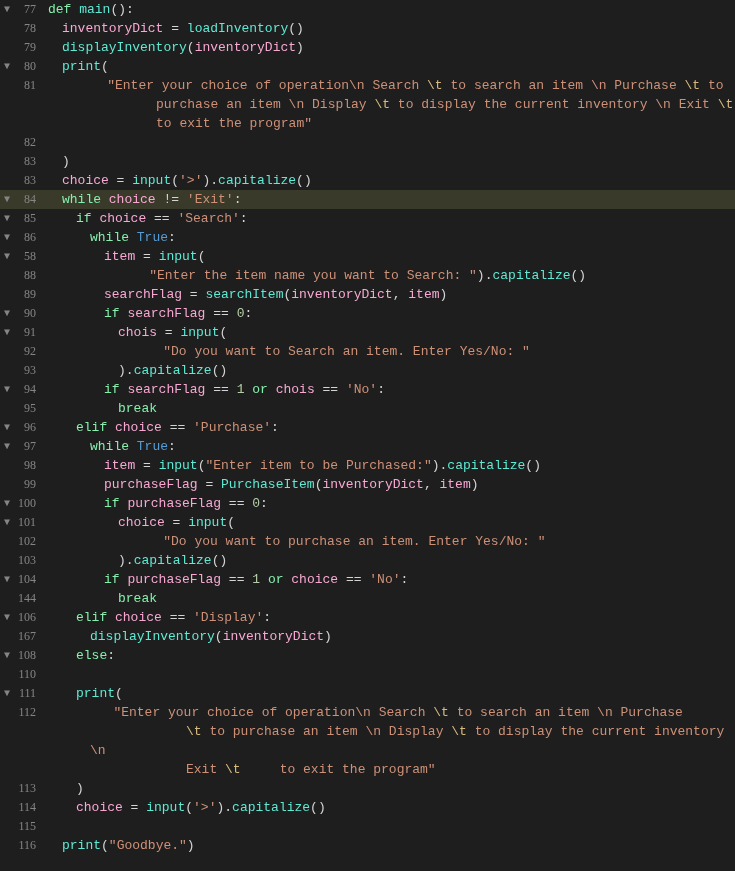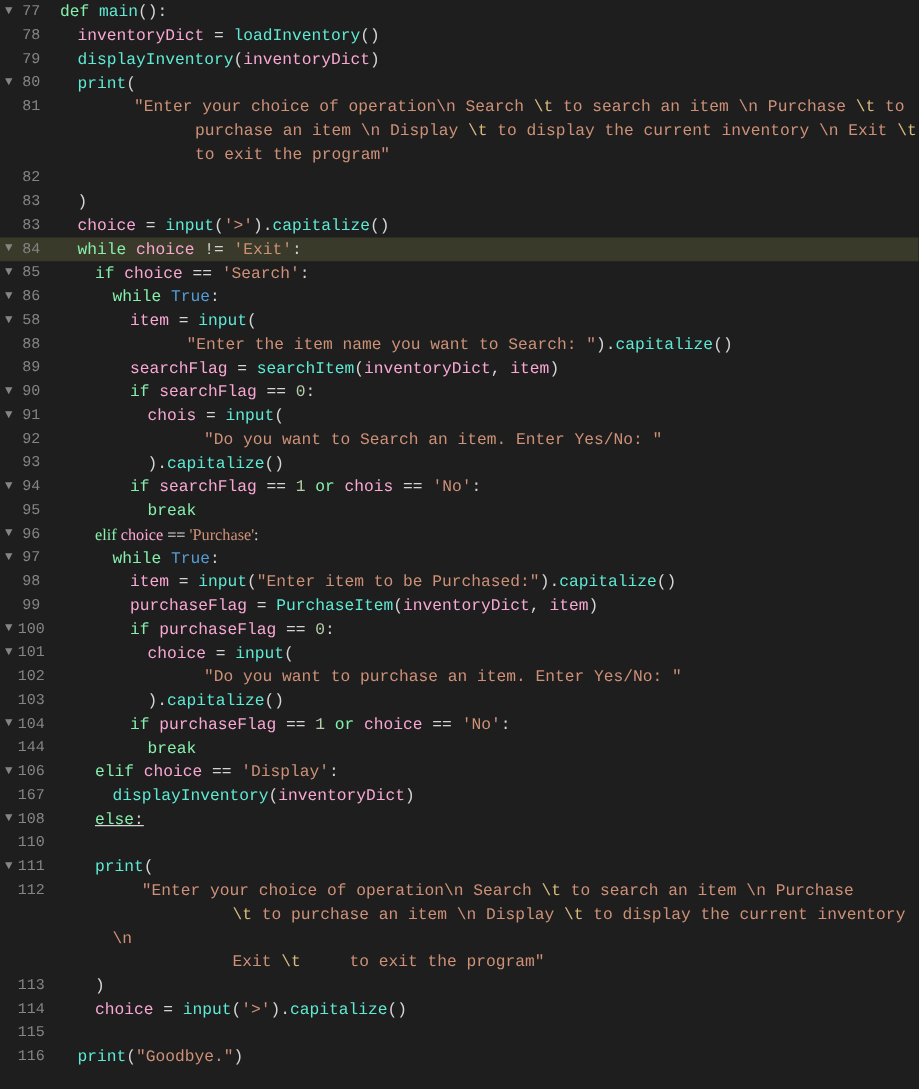--- a/index.html
+++ b/index.html
@@ -41,26 +41,27 @@
       display: flex;
       align-items: center;
       justify-content: center;
       color: #858585;
       font-size: 10px;
       flex-shrink: 0;
       cursor: pointer;
     }
     .line-num {
       width: 28px;
-      text-align: center;
+      text-align: right;
       color: #858585;
       font-size: 12px;
       line-height: 19px;
       padding-right: 6px;
       flex-shrink: 0;
+      font-family: Liberation Serif, serif;
     }
     .code-content {
       flex: 1;
       padding-left: 4px;
       white-space: pre-wrap;
       line-height: 19px;
       word-break: break-all;
     }
     
     .kw { color: #86efac; } 
@@ -216,21 +217,21 @@
         <span class="fold-icon" style="color: transparent;"> </span>
         <span class="line-num">95</span>
       </div>
       <div class="code-content" style="padding-left: 70px;"><span class="kw">break</span></div>
     </div>
     <div class="code-line">
       <div class="line-number-area">
         <span class="fold-icon">▼</span>
         <span class="line-num">96</span>
       </div>
-      <div class="code-content" style="padding-left: 28px; font-family: Liberation Serif, serif;"><span class="kw">elif </span><span class="var">choice</span><span class="plain"> == </span><span class="str">'Purchase'</span><span class="punct">:</span></div>
+      <div class="code-content" style="padding-left: 28px;"><span class="kw">elif </span><span class="var">choice</span><span class="plain"> == </span><span class="str">'Purchase'</span><span class="punct">:</span></div>
     </div>
     <div class="code-line">
       <div class="line-number-area">
         <span class="fold-icon">▼</span>
         <span class="line-num">97</span>
       </div>
       <div class="code-content" style="padding-left: 42px;"><span class="kw">while </span><span class="kw2">True</span><span class="punct">:</span></div>
     </div>
     <div class="code-line">
       <div class="line-number-area">
@@ -300,21 +301,21 @@
         <span class="fold-icon" style="color: transparent;"> </span>
         <span class="line-num">167</span>
       </div>
       <div class="code-content" style="padding-left: 42px;"><span class="fn">displayInventory</span><span class="punct">(</span><span class="var">inventoryDict</span><span class="punct">)</span></div>
     </div>
     <div class="code-line">
       <div class="line-number-area">
         <span class="fold-icon">▼</span>
         <span class="line-num">108</span>
       </div>
-      <div class="code-content" style="padding-left: 28px; text-decoration: underline;"><span class="kw">else</span><span class="punct">:</span></div>
+      <div class="code-content" style="padding-left: 28px;"><span class="kw">else</span><span class="punct">:</span></div>
     </div>
     <div class="code-line">
       <div class="line-number-area">
         <span class="fold-icon" style="color: transparent;"> </span>
         <span class="line-num">110</span>
       </div>
       <div class="code-content" style="padding-left: 0px;"></div>
     </div>
     <div class="code-line">
       <div class="line-number-area">

